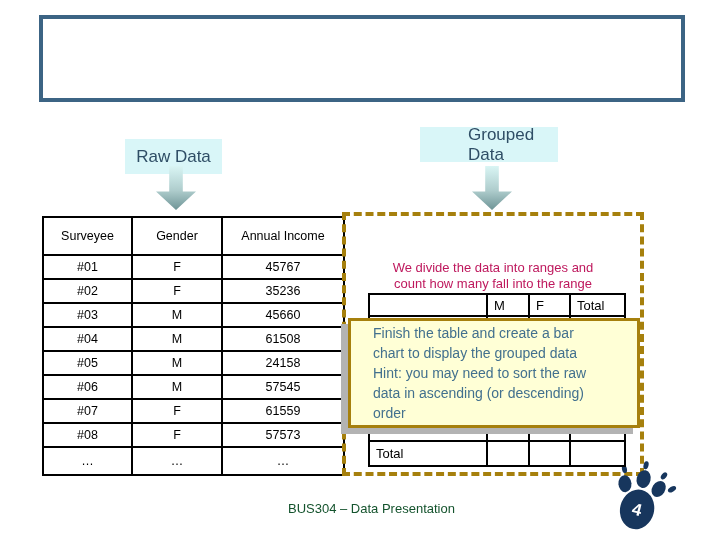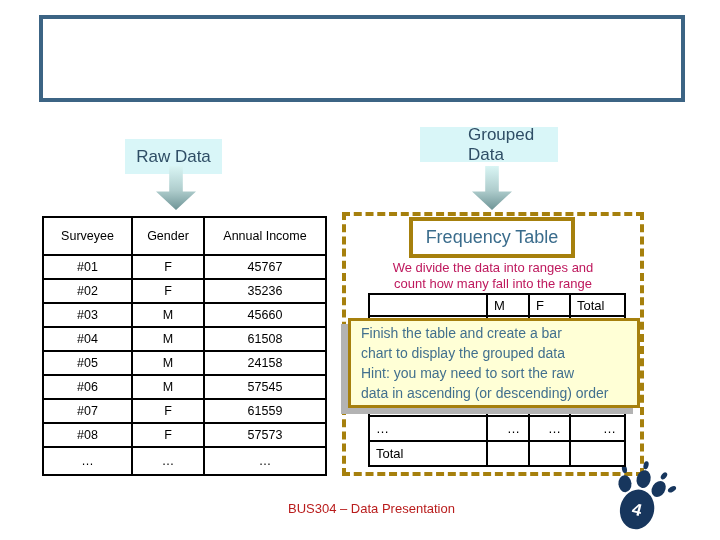--- a/index.html
+++ b/index.html
@@ -26,21 +26,21 @@
     clip-path:polygon(33% 0, 67% 0, 67% 58%, 100% 58%, 50% 100%, 0 58%, 33% 58%);
   }
   .arrow-raw { left:156px; top:166px; }
   .arrow-grouped { left:472px; top:166px; }
 
   table { border-collapse:collapse; color:#000; }
   th, td { border:2px solid #000; font-weight:normal; overflow:hidden; }
 
   .raw-table { position:absolute; left:42px; top:216px; font-size:12.5px; text-align:center; table-layout:fixed; }
   .raw-table .c1 { width:89px; }
-  .raw-table .c2 { width:72px; }
+  .raw-table .c2 { width:90px; }
   .raw-table .c3 { width:122px; }
   .raw-table .hrow { height:38px; }
   .raw-table .drow { height:24px; }
   .raw-table .dotsrow { height:28px; }
 
   .panel {
     position:absolute; left:342px; top:212px; width:302px; height:264px;
     border:4px dashed #A6800D; z-index:0;
   }
 
@@ -63,24 +63,24 @@
   .freq-table .fhrow { height:22px; }
   .freq-table .frow { height:25px; }
   .freq-table th { text-align:left; padding-left:6px; }
   .freq-table td.l { text-align:left; padding-left:6px; }
   .freq-table td.r { text-align:right; padding-right:8px; }
 
   .note {
     position:absolute; left:348px; top:318px; width:292px;
     background:#FFFFD6; border:3px solid #A6800D;
     box-shadow:-7px 6px 0 #B3B3B3;
-    color:#42708E; font-size:14px; line-height:20px; padding:2px 10px; z-index:3;
-  }
-
-  .footer-text { position:absolute; left:288px; top:501px; font-size:13px; color:#b91c1c; }
+    color:#42708E; font-size:14px; line-height:20px; padding:2px 22px; z-index:3;
+  }
+
+  .footer-text { position:absolute; left:288px; top:501px; font-size:13px; color:#14532d; }
 
   .paw { position:absolute; left:608px; top:460px; width:70px; height:80px; }
   .paw text { font-family:"Liberation Sans", sans-serif; font-weight:bold; }
 </style>
 </head>
 <body>
 
 <div class="slide">
 
   <div class="title-box"></div>
@@ -141,21 +141,20 @@
       <tr class="dotsrow">
         <td>…</td>
         <td>…</td>
         <td>…</td>
       </tr>
     </tbody>
   </table>
 
   <div class="panel"></div>
 
-  <div class="freq-title">Frequency Table</div>
 
   <div class="desc">
     <div>We divide the data into ranges and</div>
     <div>count how many fall into the range</div>
   </div>
 
   <table class="freq-table">
     <tbody>
       <tr class="fhrow">
         <th class="fc1"></th>

